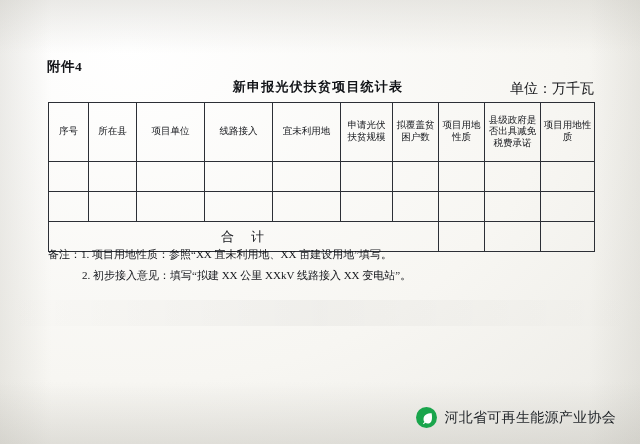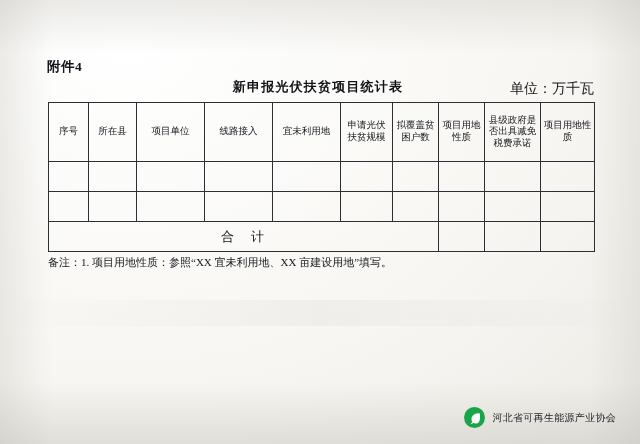--- a/index.html
+++ b/index.html
@@ -99,21 +99,20 @@
     left: 48px;
     top: 244px;
     width: 560px;
     font-family: "Liberation Serif", "DejaVu Serif", serif;
     color: #14161b;
   }
   .note-line {
     font-size: 11px;
     line-height: 1.9;
     white-space: nowrap;
-    margin-top: 8px;
   }
   .note-line.indent {
     padding-left: 34px;
   }
   .footer-brand {
     position: absolute;
     right: 24px;
     bottom: 16px;
     display: flex;
     align-items: center;
@@ -124,21 +123,21 @@
     height: 21px;
     border-radius: 50%;
     background: #1aa54c;
     display: flex;
     align-items: center;
     justify-content: center;
     flex: 0 0 auto;
   }
   .brand-logo svg { display: block; }
   .brand-text {
-    font-size: 10px;
+    font-size: 14px;
     color: #1f2327;
     font-family: Liberation Mono, monospace;
     letter-spacing: 0.3px;
   }
   
   .crease {
     position: absolute;
     pointer-events: none;
     background: linear-gradient(90deg, rgba(0,0,0,0.00), rgba(0,0,0,0.035), rgba(0,0,0,0.00));
   }
@@ -215,20 +214,21 @@
         <td class="total-cell"></td>
         <td class="total-cell"></td>
       </tr>
     </tbody>
   </table>
 
   <div class="notes">
     <div class="note-line">
       <span>备注：</span><span>1. 项目用地性质：参照“XX 宜未利用地、XX 亩建设用地”填写。</span>
     </div>
+    <div class="note-line indent">2. 初步接入意见：填写“拟建 XX 公里 XXkV 线路接入 XX 变电站”。</div>
   </div>
 
   <div class="footer-brand">
     <span class="brand-logo">
       <svg width="14" height="14" viewBox="0 0 24 24" aria-hidden="true">
         <path d="M20 4c-8 0-14 3-14 10 0 2 .6 3.6 1.6 4.8L5 21.4l1.4 1.4 2.6-2.6c1.2.9 2.7 1.4 4.4 1.4 5.6 0 8.6-5 6.6-17.6z" fill="#ffffff"></path>
       </svg>
     </span>
     <span class="brand-text">河北省可再生能源产业协会</span>
   </div>

